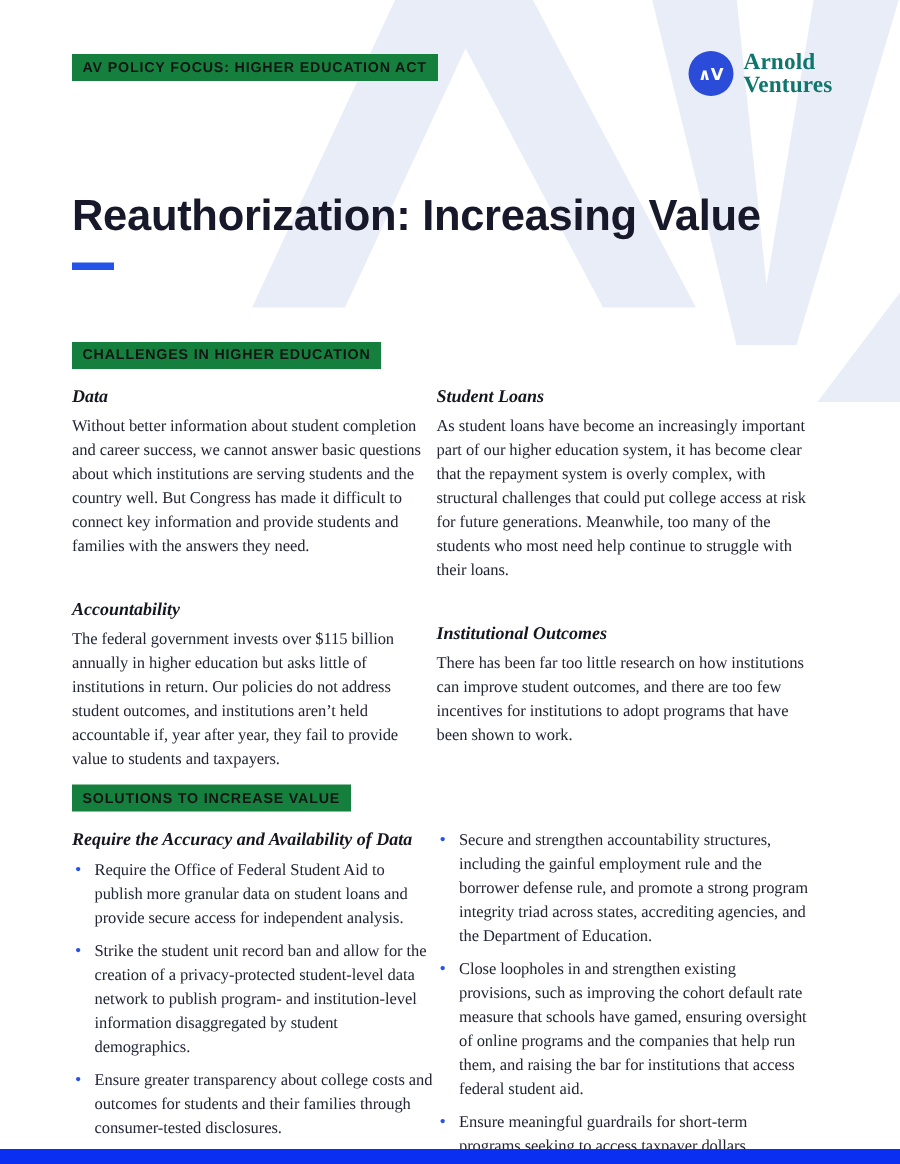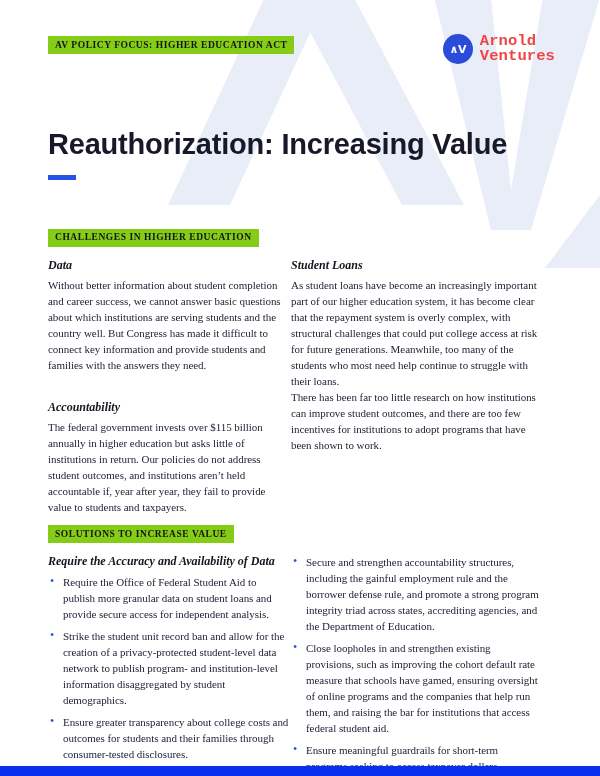--- a/index.html
+++ b/index.html
@@ -7,35 +7,35 @@
     position:relative;width:600px;height:776px;box-sizing:border-box;
     background:#ffffff;overflow:hidden;
     font-family:"Liberation Serif", serif;color:#232536;
   }
   .watermark{position:absolute;inset:0;z-index:0;pointer-events:none;}
   .content{position:relative;z-index:1;padding:36px 45px 0 48px;}
 
   
   .hdr{display:flex;justify-content:space-between;align-items:flex-start;}
   .badge{
-    display:inline-block;background:#84cc16;color:#141414;
-    font-family:Liberation Serif, serif;font-weight:700;
+    display:inline-block;background:#15803d;color:#141414;
+    font-family:Liberation Sans, sans-serif;font-weight:700;
     font-size:9.5px;line-height:1;letter-spacing:.55px;
     padding:4.5px 7px 4px 7px;white-space:nowrap;
   }
   .logo{display:flex;align-items:center;gap:7px;margin-top:-2px;}
   .logo-circle{
     width:30px;height:30px;border-radius:50%;background:#2a4cd9;color:#fff;
     display:flex;align-items:center;justify-content:center;
     font-family:"DejaVu Sans", sans-serif;font-weight:700;font-size:11px;
     letter-spacing:-.5px;flex:0 0 auto;
   }
   .logo-name{
-    font-family:Liberation Mono, monospace;font-weight:700;
-    font-size:15.5px;line-height:15px;color:#ef4444;letter-spacing:.1px;
+    font-family:Liberation Serif, serif;font-weight:700;
+    font-size:15.5px;line-height:15px;color:#0f766e;letter-spacing:.1px;
   }
 
   
   h1{
     margin:33px 0 0 0;font-family:"Liberation Sans", sans-serif;
     font-weight:700;font-size:29px;line-height:31.5px;
     letter-spacing:-.2px;color:#17182a;
   }
   .title-rule{width:28px;height:5px;background:#2553e9;margin-top:15px;}
 
@@ -112,20 +112,21 @@
           <h3 class="blockhead">Accountability</h3>
           <p class="body">The federal government invests over $115 billion annually in higher education but asks little of institutions in return. Our policies do not address student outcomes, and institutions aren’t held accountable if, year after year, they fail to provide value to students and taxpayers.</p>
         </div>
       </div>
       <div class="col-r">
         <div class="block">
           <h3 class="blockhead">Student Loans</h3>
           <p class="body">As student loans have become an increasingly important part of our higher education system, it has become clear that the repayment system is overly complex, with structural challenges that could put college access at risk for future generations. Meanwhile, too many of the students who most need help continue to struggle with their loans.</p>
         </div>
         <div class="block">
+          <h3 class="blockhead">Institutional Outcomes</h3>
           <p class="body">There has been far too little research on how institutions can improve student outcomes, and there are too few incentives for institutions to adopt programs that have been shown to work.</p>
         </div>
       </div>
     </div>
 
     <div class="section-badge-row solutions">
       <span class="badge">SOLUTIONS TO INCREASE VALUE</span>
     </div>
     <div class="cols">
       <div class="col-l">

